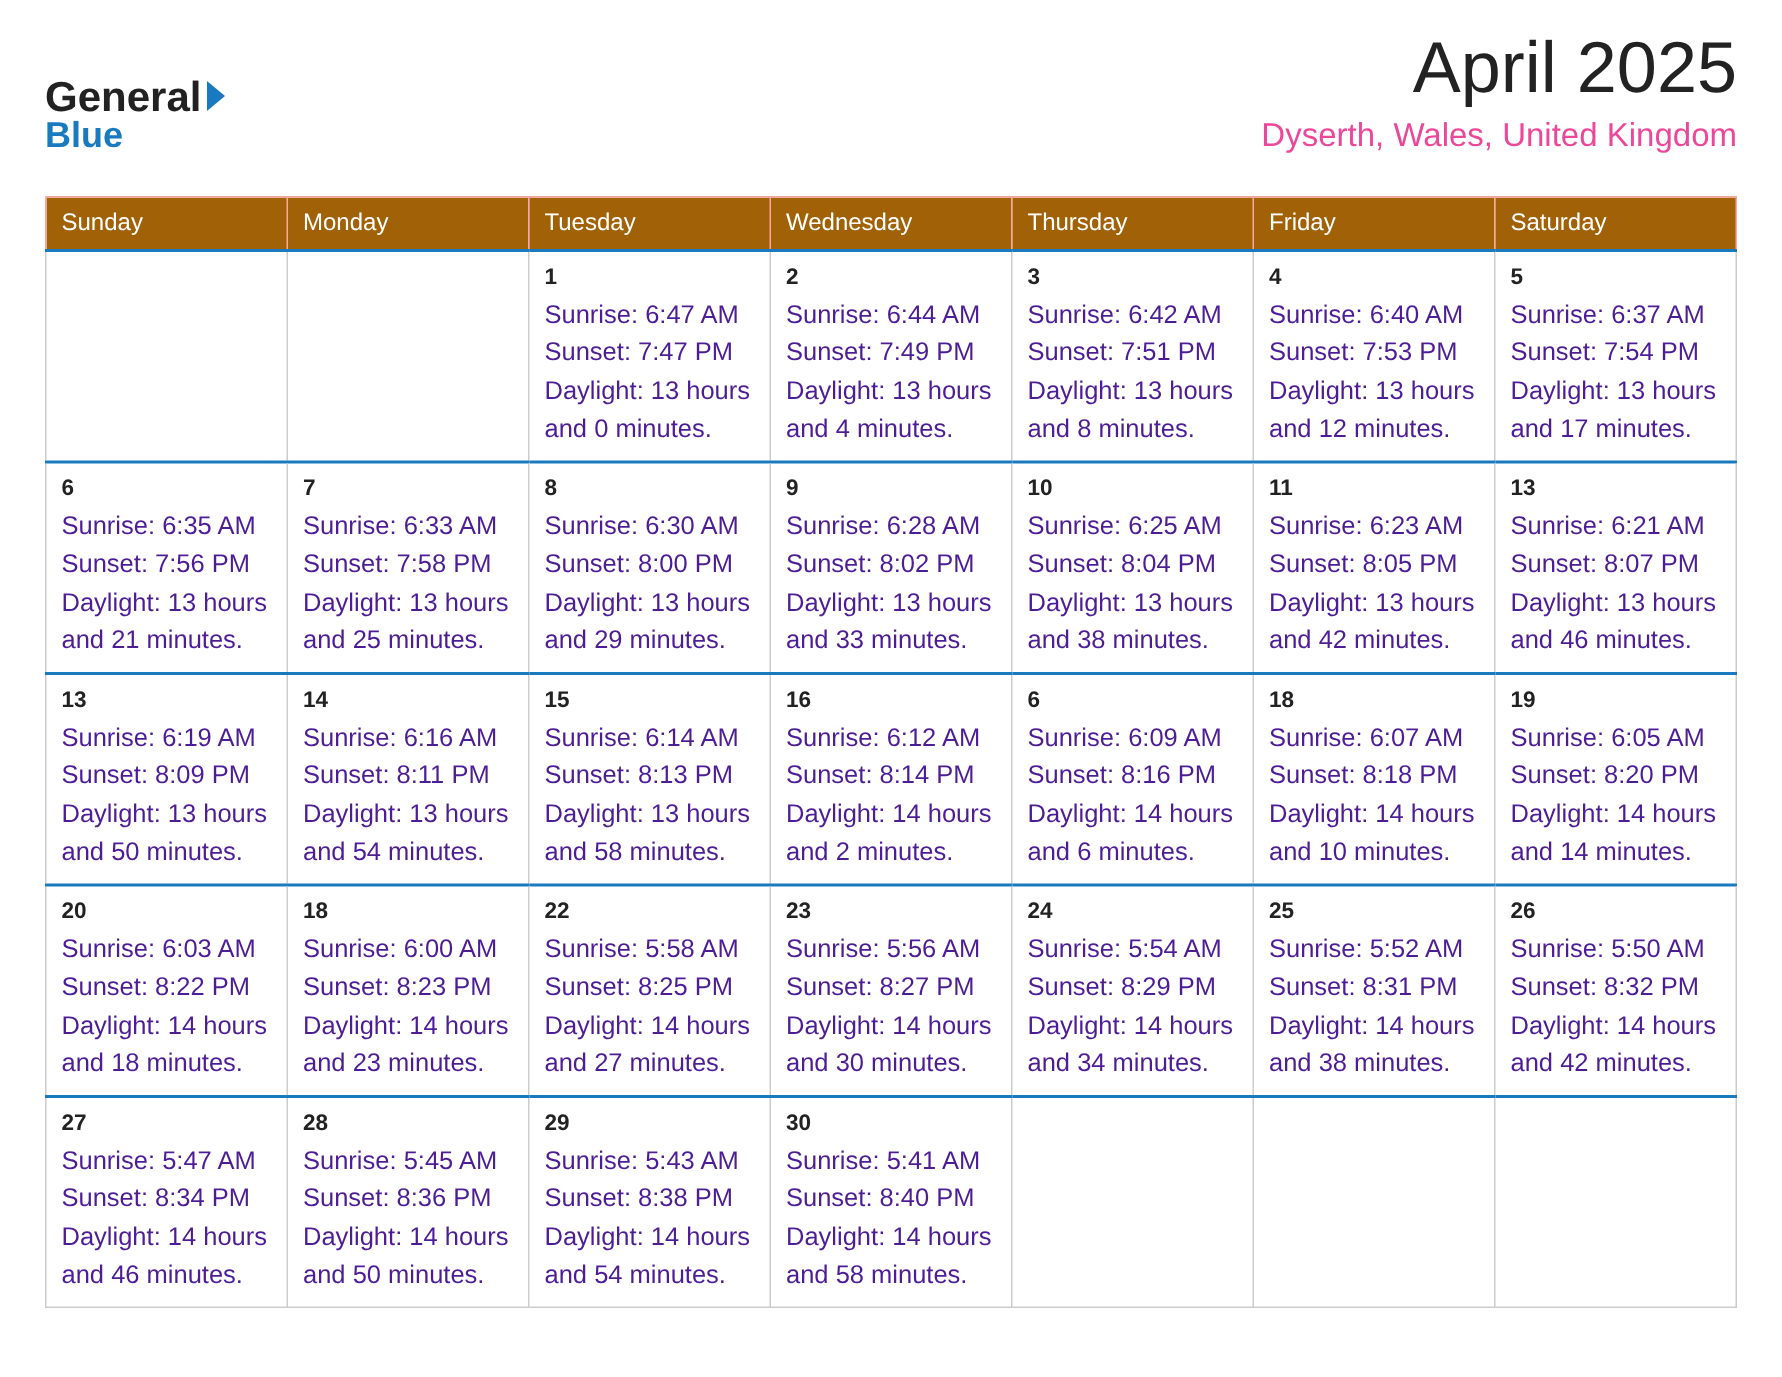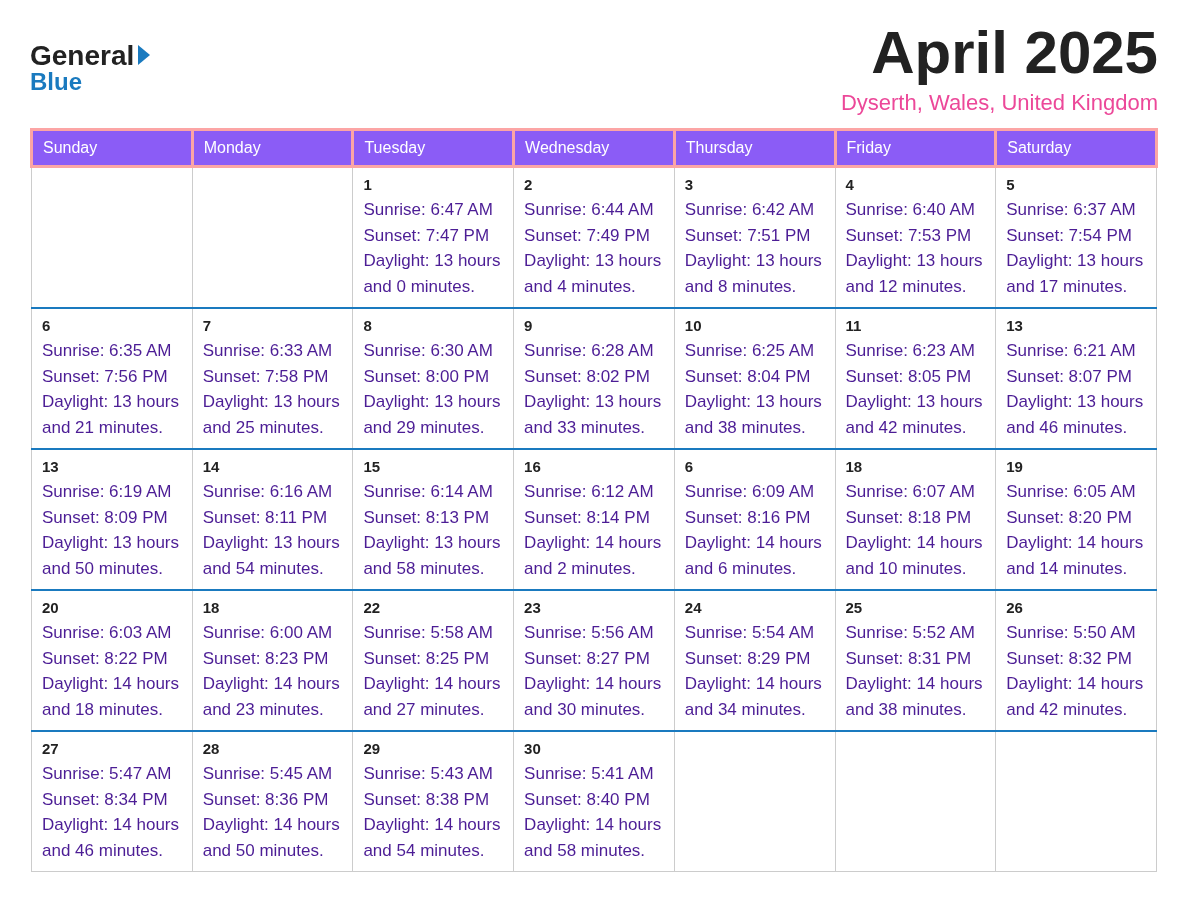--- a/index.html
+++ b/index.html
@@ -6,22 +6,22 @@
     body {
       font-family: Arial, sans-serif;
       background: #fff;
       padding: 20px 30px;
       width: 1188px;
       min-height: 918px;
     }
     .header {
       display: flex;
       justify-content: space-between;
-      align-items: center;
-      margin-bottom: 12px;
+      align-items: flex-end;
+      margin-bottom: 28px;
     }
     .logo {
       display: flex;
       flex-direction: column;
       align-items: flex-start;
     }
     .logo-general {
       font-size: 28px;
       font-weight: bold;
       color: #222;
@@ -41,42 +41,42 @@
       border-left: 12px solid #1a7abf;
       border-top: 10px solid transparent;
       border-bottom: 10px solid transparent;
       margin-left: 4px;
       margin-top: -2px;
     }
     .title-block {
       text-align: right;
     }
     .title-month {
-      font-size: 60px;
-      font-weight: bold;
+      font-size: 48px;
+      font-weight: normal;
       color: #222;
       line-height: 1.1;
     }
     .title-location {
       font-size: 22px;
       color: #ec4899;
       margin-top: 4px;
     }
     .calendar {
       width: 100%;
       border-collapse: collapse;
     }
     .calendar th {
-      background-color: #8b5cf6;
+      background-color: #a16207;
       color: #fff;
       font-size: 16px;
       font-weight: normal;
       padding: 8px 10px;
       text-align: left;
-      border: 3px solid #fca5a5;
+      border: 1px solid #fca5a5;
     }
     .calendar td {
       vertical-align: top;
       padding: 8px 10px;
       border: 1px solid #ccc;
       border-top: 2px solid #1a7abf;
       width: calc(100% / 7);
       min-height: 100px;
       font-size: 13px;
       color: #333;

